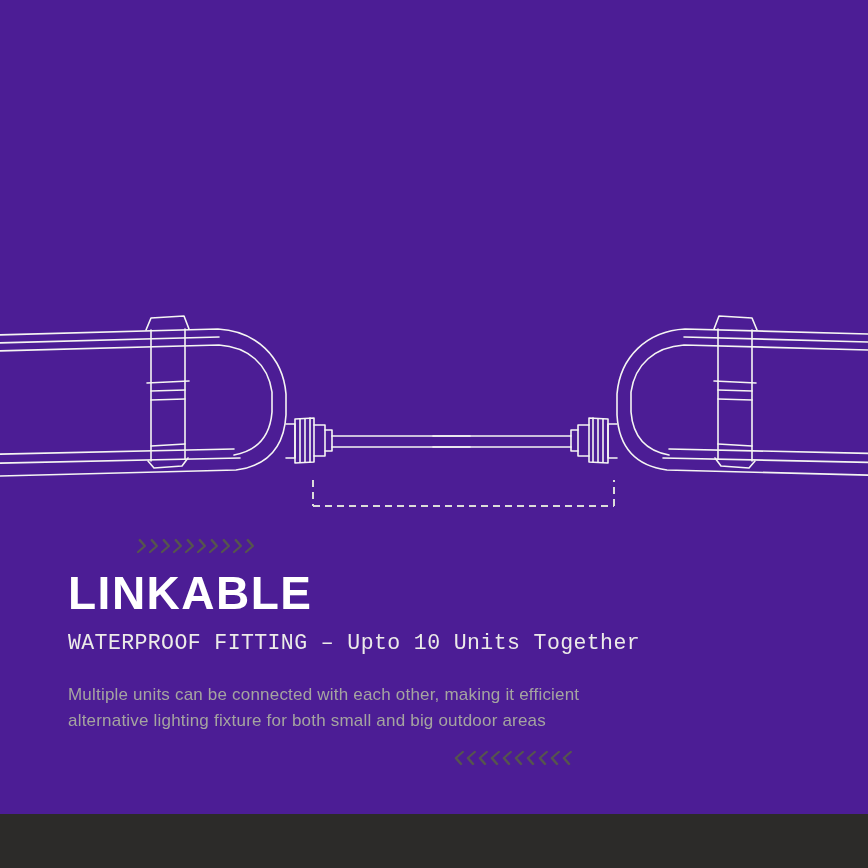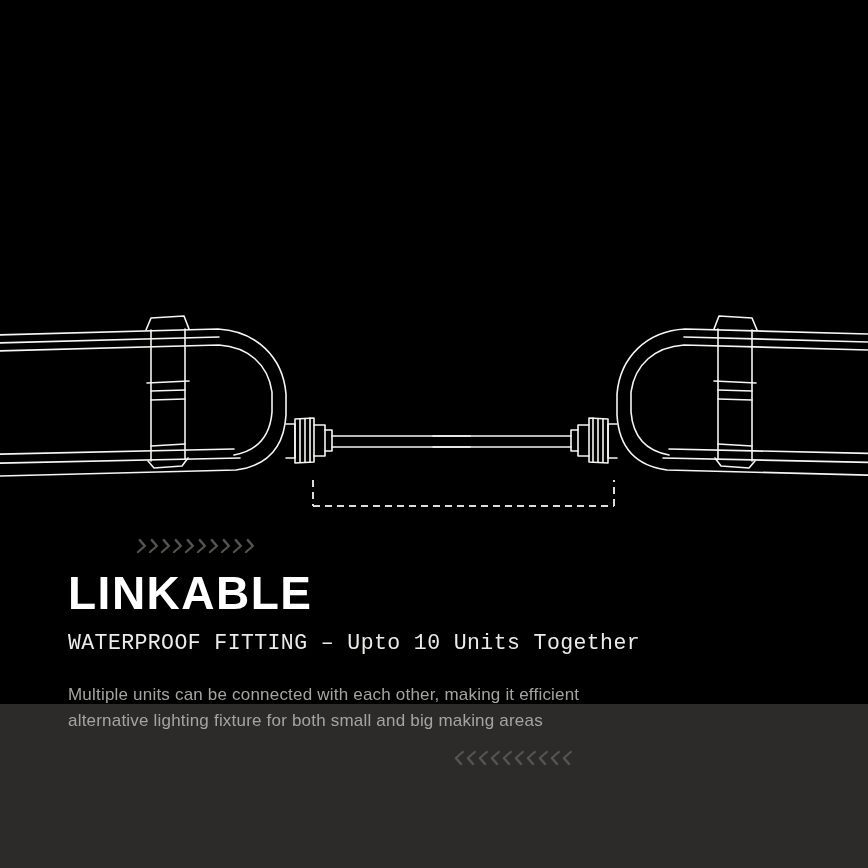--- a/index.html
+++ b/index.html
@@ -4,22 +4,22 @@
 <style>
   html,body{margin:0;padding:0;}
   body{
     width:868px;height:868px;
     background:#2c2b29;
     font-family:"Liberation Sans", sans-serif;
     overflow:hidden;
   }
   .canvas{
     position:relative;
-    width:868px;height:704px;
-    background:#000000;
+    width:868px;height:814px;
+    background:#4c1d95;
   }
   .diagram-svg{
     position:absolute;left:0;top:0;
   }
   .chevrons{
     position:absolute;
   }
   .chevrons.top{left:134px;top:538px;}
   .chevrons.bottom{left:449px;top:750px;}
   .text-block{
@@ -114,21 +114,21 @@
       <path d="M78 2 L84 8 L78 14"></path>
       <path d="M90 2 L96 8 L90 14"></path>
       <path d="M102 2 L108 8 L102 14"></path>
       <path d="M114 2 L120 8 L114 14"></path>
     </g>
   </svg>
 
   <div class="text-block">
     <h1 class="headline">LINKABLE</h1>
     <div class="subheading">WATERPROOF FITTING – Upto 10 Units Together</div>
-    <p class="description"><span>Multiple units can be connected with each other, making it efficient</span><br><span>alternative lighting fixture for both small and big making areas</span></p>
+    <p class="description"><span>Multiple units can be connected with each other, making it efficient</span><br><span>alternative lighting fixture for both small and big outdoor areas</span></p>
   </div>
 
   <svg class="chevrons bottom" width="128" height="16" viewBox="0 0 128 16">
     <g fill="none" stroke="#56544f" stroke-width="2.4" stroke-linecap="round" stroke-linejoin="round" transform="skewX(-8)">
       <path d="M14 2 L8 8 L14 14"></path>
       <path d="M26 2 L20 8 L26 14"></path>
       <path d="M38 2 L32 8 L38 14"></path>
       <path d="M50 2 L44 8 L50 14"></path>
       <path d="M62 2 L56 8 L62 14"></path>
       <path d="M74 2 L68 8 L74 14"></path>

